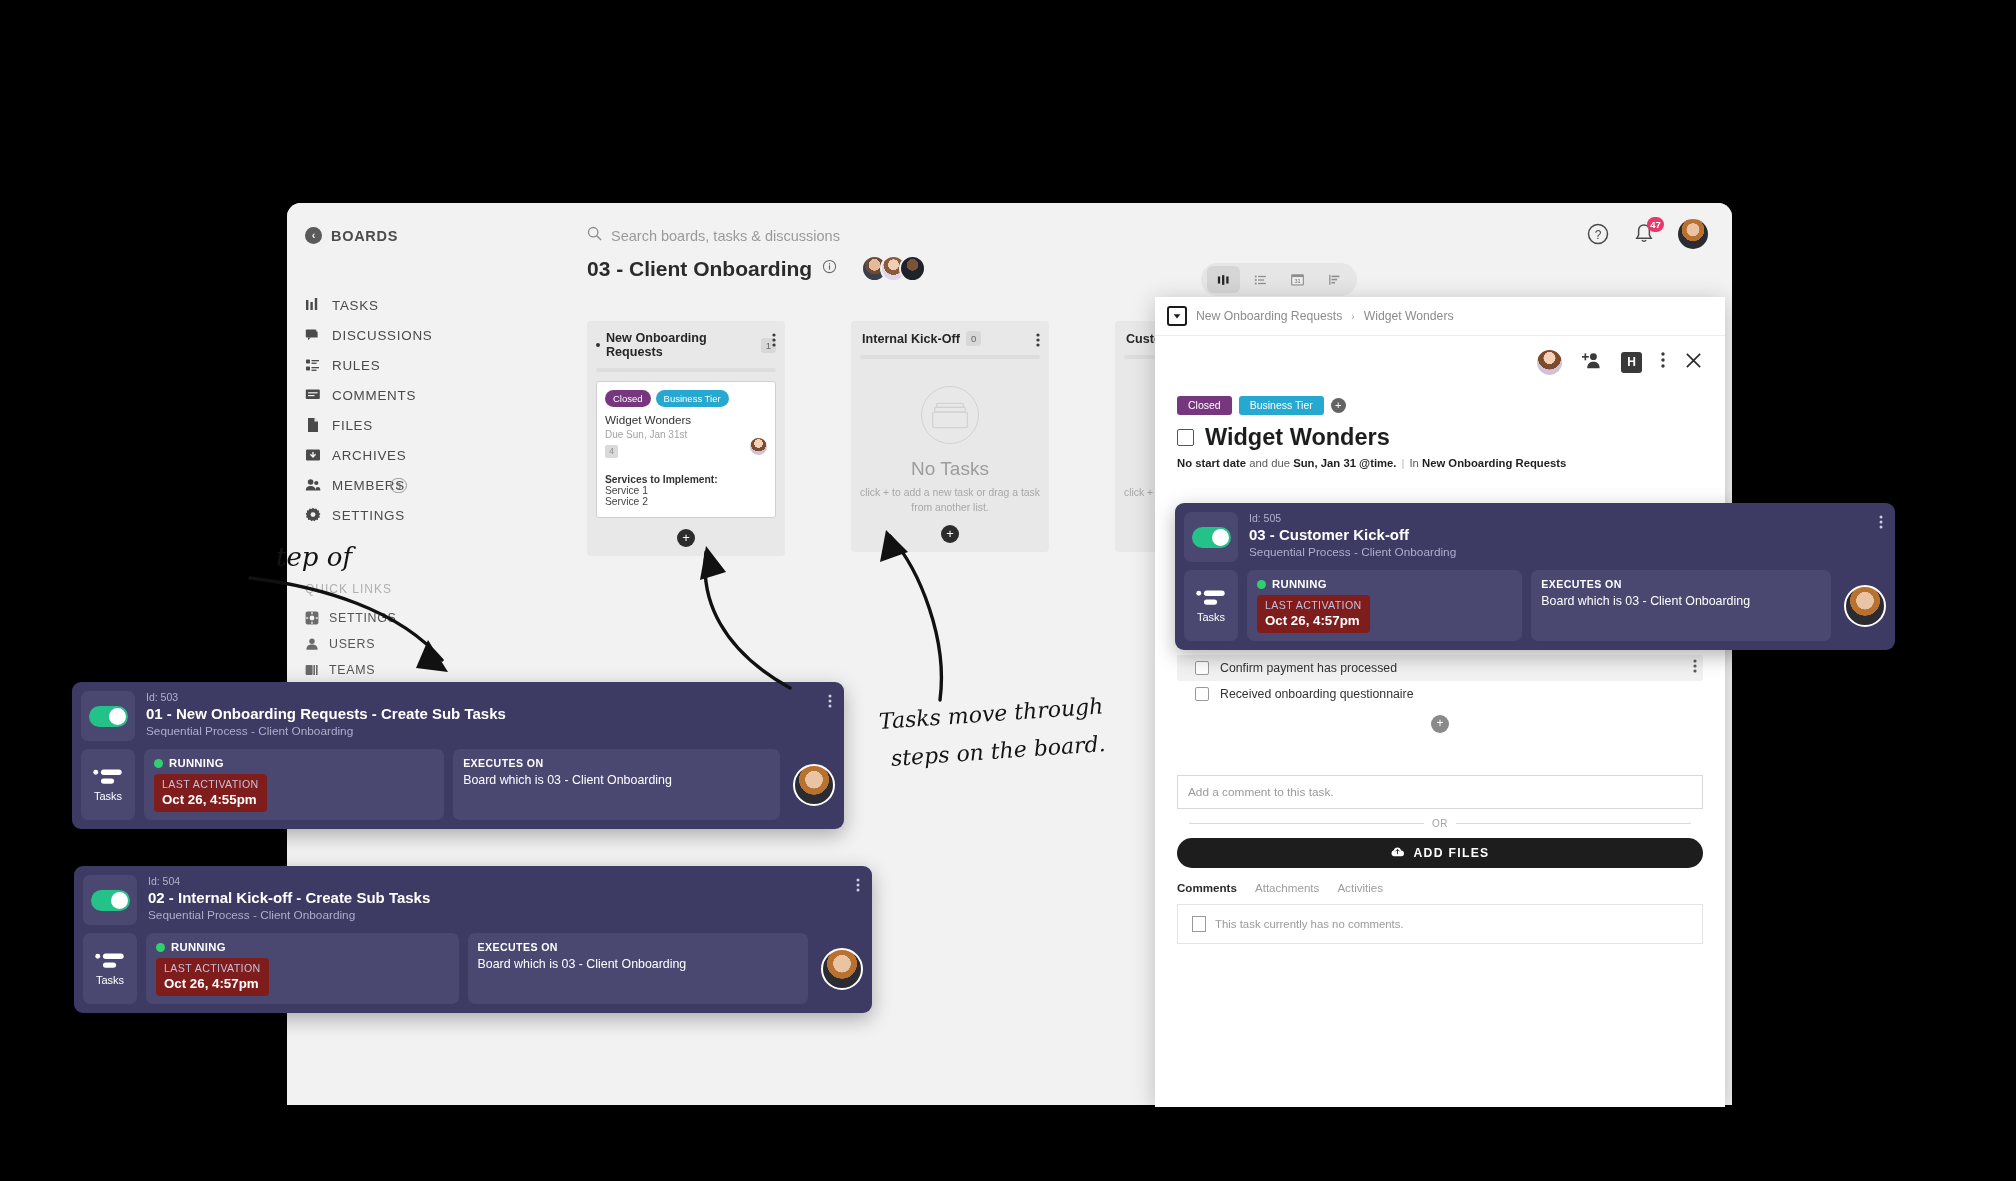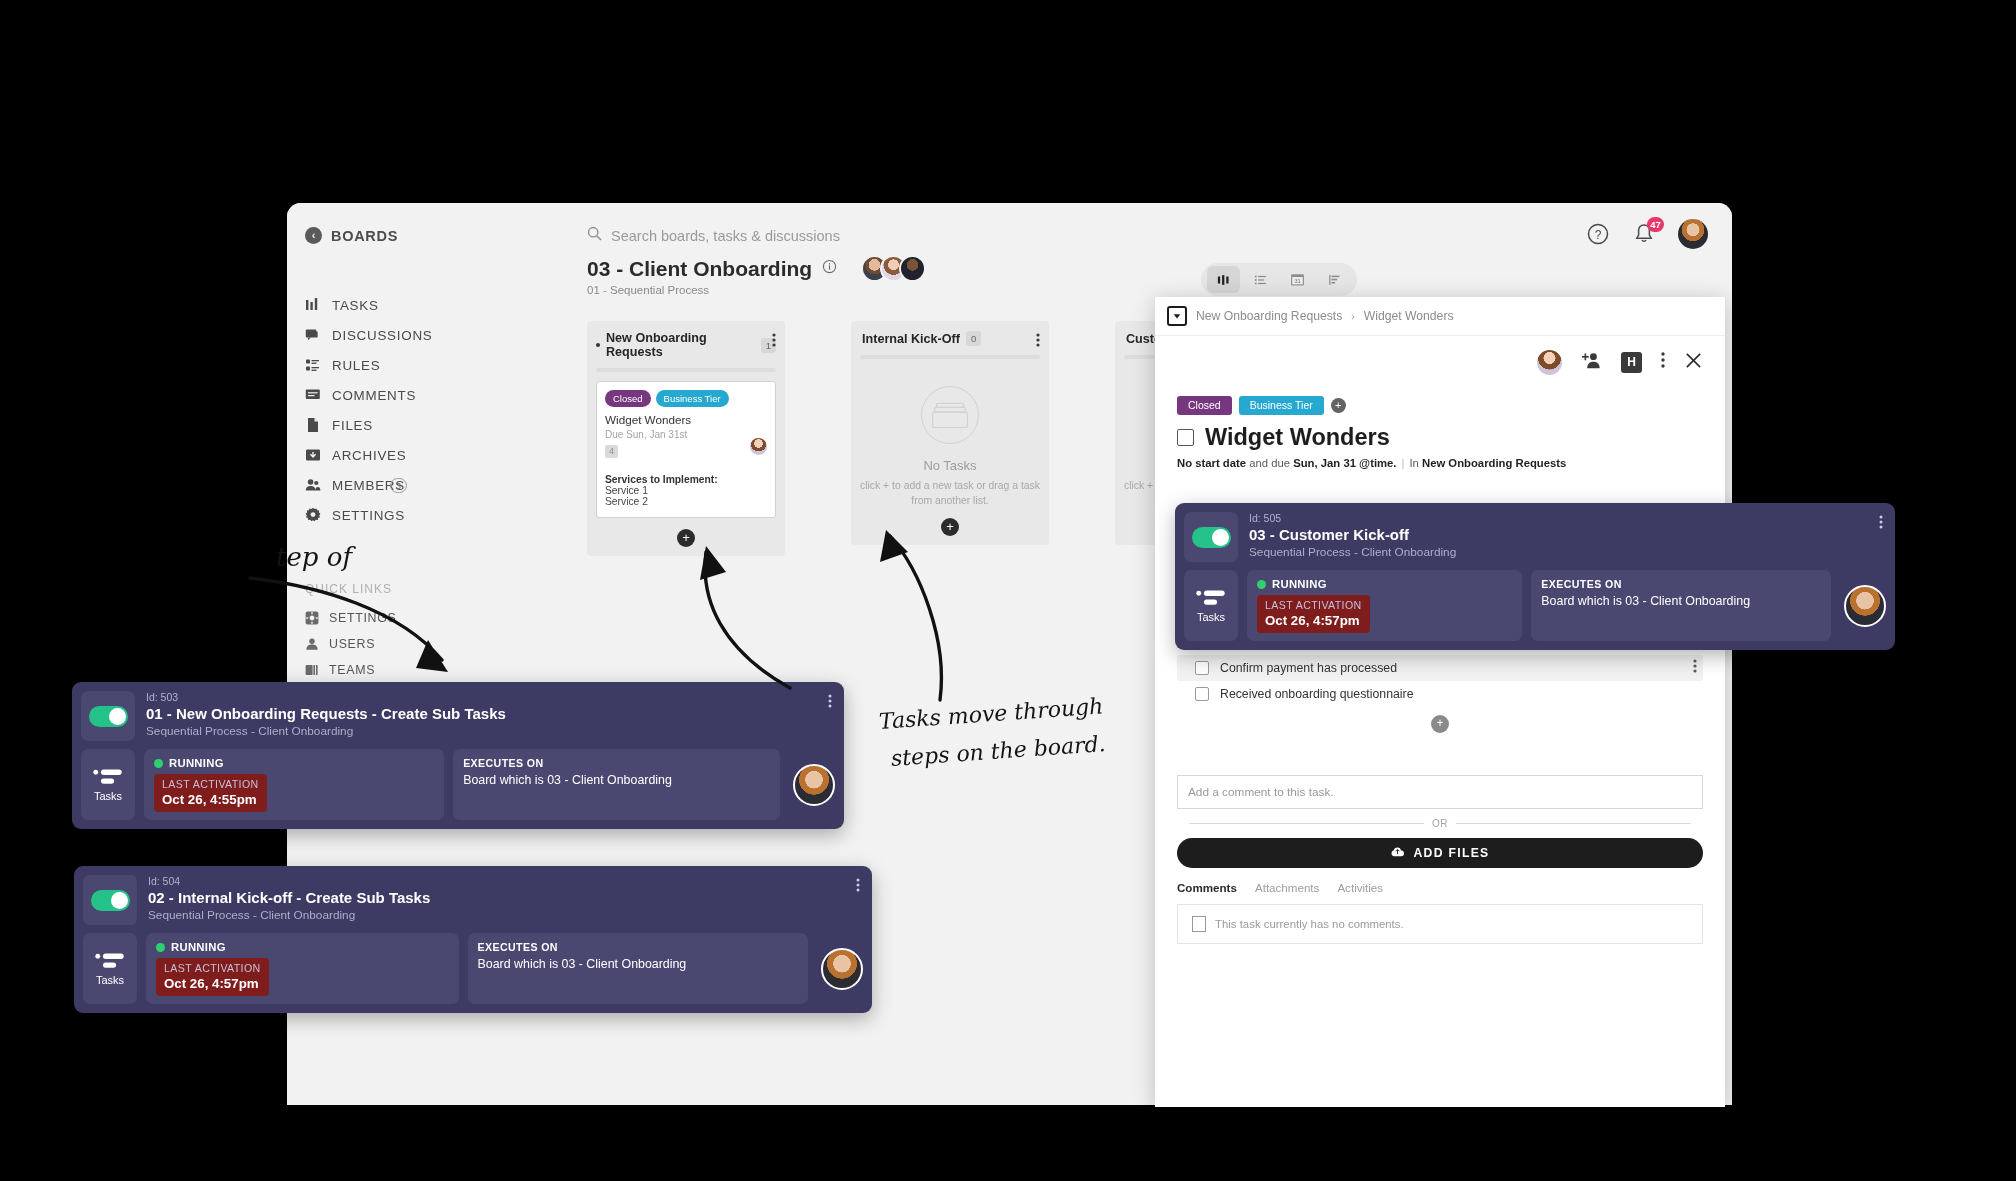--- a/index.html
+++ b/index.html
@@ -131,21 +131,21 @@
   }
   .card-avatar { position: absolute; right: 8px; top: 56px; width: 17px; height: 17px; }
   .card-desc-hd { font-size: 10.3px; font-weight: 700; color: #333; margin-top: 16px; }
   .card-desc-line { font-size: 10.3px; color: #444; }
 
   .empty-col { text-align: center; padding-top: 18px; }
   .empty-circle {
     width: 58px; height: 58px; border-radius: 50%; border: 1.5px solid #d2d2d2;
     margin: 0 auto 14px auto; position: relative;
   }
-  .empty-title { font-size: 13px; color: #9d9d9d; margin-bottom: 5px; }
+  .empty-title { font-size: 19px; color: #9d9d9d; margin-bottom: 5px; }
   .empty-sub { font-size: 10.4px; color: #a8a8a8; line-height: 15px; }
   .plus-circle {
     width: 18px; height: 18px; border-radius: 50%; background: #2c2c2c; color: #fff;
     font-size: 13px; line-height: 17px; text-align: center; margin: 10px auto 0 auto; cursor: pointer;
   }
   .col-add {
     width: 18px; height: 18px; border-radius: 50%; background: #2c2c2c; color: #fff;
     font-size: 13px; line-height: 17px; text-align: center; margin: 11px auto 0 auto; cursor: pointer;
   }
 
@@ -444,21 +444,20 @@
               <rect x="8.3" y="7.6" width="1.4" height="5.2" fill="#6b6b6b"></rect>
               <rect x="8.3" y="5" width="1.4" height="1.6" fill="#6b6b6b"></rect>
             </svg>
         </span>
         <div class="member-avatars">
           <div class="avatar" style="background:radial-gradient(circle at 50% 34%, #e3bb9c 0 30%, #6d4a33 31% 50%, #3b3f4a 51% 100%);"></div>
           <div class="avatar" style="background:radial-gradient(circle at 50% 34%, #f0cdb5 0 28%, #8a5a3b 29% 52%, #ded5e6 53% 100%);"></div>
           <div class="avatar" style="background:radial-gradient(circle at 50% 34%, #7a5437 0 30%, #20222c 31% 100%);"></div>
         </div>
       </div>
-      <div class="board-sub">01 - Sequential Process</div>
 
       <div class="view-switcher">
         <div class="vs-btn active">
           <svg viewBox="0 0 16 16" width="14" height="14">
               <rect x="1" y="4" width="2.6" height="8" fill="#222"></rect>
               <rect x="5.8" y="2.5" width="2.6" height="11" fill="#222"></rect>
               <rect x="10.6" y="4" width="2.6" height="8" fill="#222"></rect>
             </svg>
         </div>
         <div class="vs-btn">

